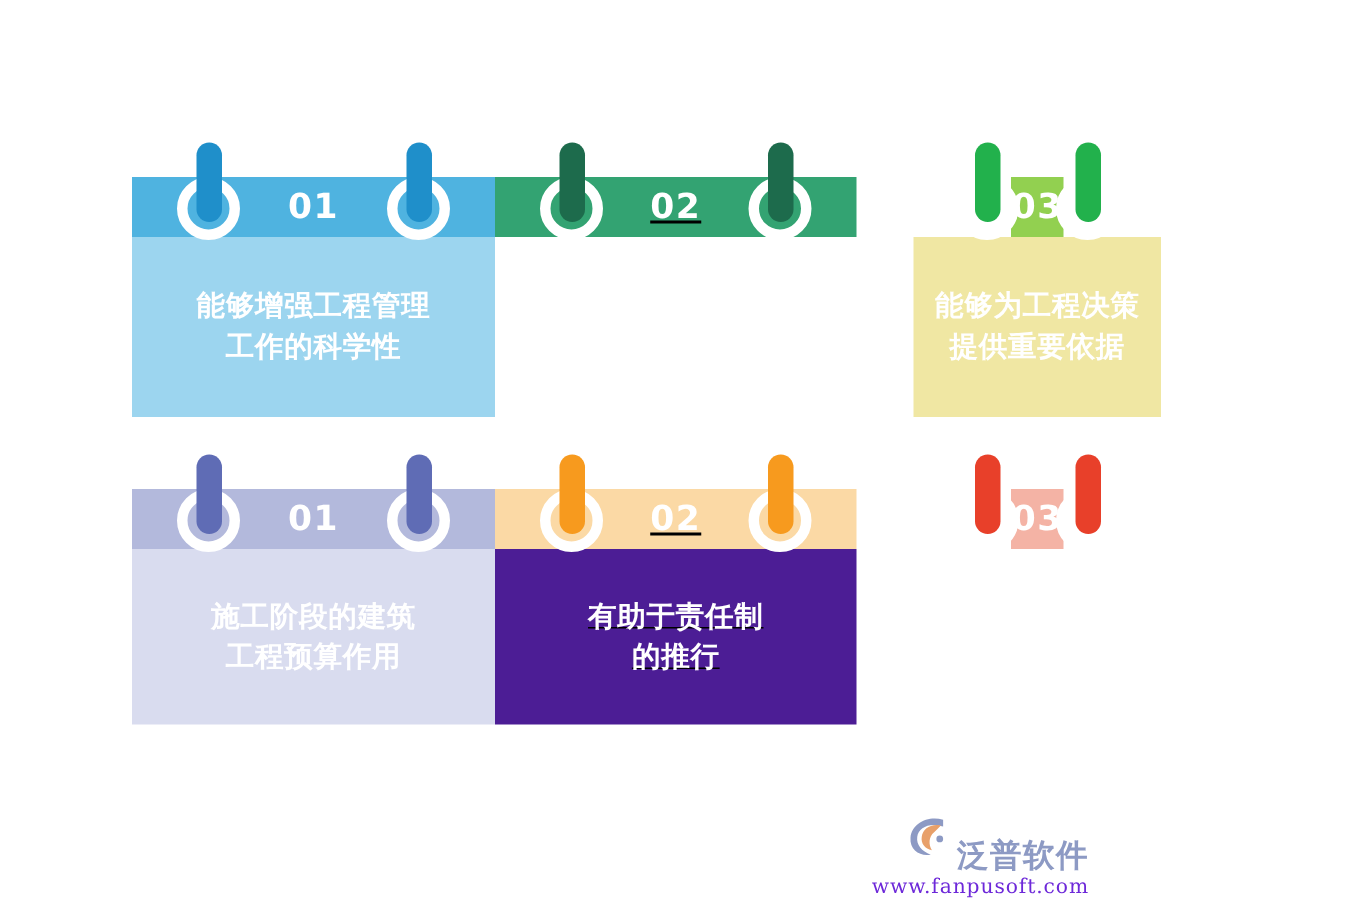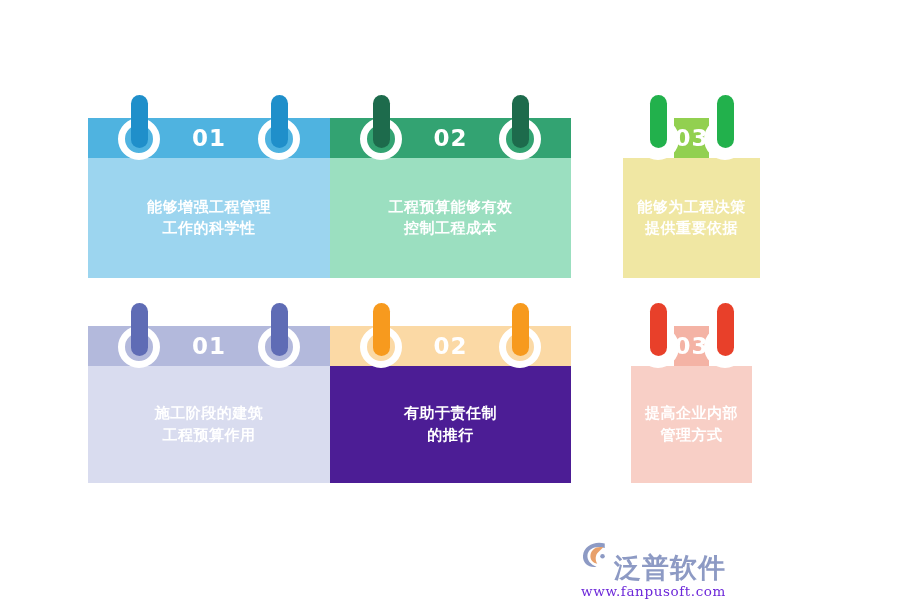--- a/index.html
+++ b/index.html
@@ -35,21 +35,21 @@
   #row-2 { top: 313px; height: 157px; }
 
   .card {
     position: relative;
     display: flex;
     flex-direction: column;
     box-sizing: border-box;
     overflow: visible;
   }
   .card.c1 { width: 242px; }
-  .card.c2 { width: 241px; }
+  .card.c2 { width: 241px; text-decoration: underline; }
   .card.c3 { width: 241px; align-items: center; }
 
   
   .card-head {
     position: relative;
     height: 40px;
     flex: 0 0 40px;
     display: flex;
     align-items: center;
     justify-content: center;
@@ -70,21 +70,21 @@
   .card-body {
     flex: 1 1 auto;
     display: flex;
     align-items: center;
     justify-content: center;
     padding: 0 14px;
     box-sizing: border-box;
   }
   .card-text {
     color: #ffffff;
-    font-size: 15px;
+    font-size: 19px;
     font-weight: bold;
     line-height: 1.42;
     text-align: center;
     white-space: pre-line;
     letter-spacing: 0.5px;
   }
 
   
   .pin {
     position: absolute;
@@ -133,21 +133,21 @@
     flex-direction: row;
     align-items: center;
   }
   .logo-mark {
     width: 30px;
     height: 30px;
     margin-right: 4px;
     flex: 0 0 30px;
   }
   .logo-name {
-    font-size: 27px;
+    font-size: 21px;
     font-weight: bold;
     color: #8d9ac4;
     letter-spacing: 1px;
     line-height: 1;
     font-family: "DejaVu Sans", "Liberation Sans", sans-serif;
     margin-top: 27px;
   }
   .logo-url {
     font-size: 13.5px;
     color: #8d9ac4;
@@ -186,24 +186,20 @@
         <div class="pin left">
           <div class="bar" style="background: rgb(29, 107, 76);"></div>
           <div class="ring"></div>
         </div>
         <span class="card-number" style="color: rgb(255, 255, 255);">02</span>
         <div class="pin right">
           <div class="bar" style="background: rgb(29, 107, 76);"></div>
           <div class="ring"></div>
         </div>
       </div>
-      <div class="card-body" style="background: rgb(155, 223, 192);">
-        <div class="card-text" style="color: rgb(255, 255, 255);">工程预算能够有效
-控制工程成本</div>
-      </div>
     </div>
 
     <div class="card c3">
       <div class="card-head" style="background: rgb(146, 208, 80);">
         <div class="pin left">
           <div class="bar" style="background: rgb(34, 177, 76);"></div>
           <div class="ring"></div>
         </div>
         <span class="card-number" style="color: rgb(255, 255, 255);">03</span>
         <div class="pin right">
@@ -261,24 +257,20 @@
       <div class="card-head" style="background: rgb(244, 179, 165);">
         <div class="pin left">
           <div class="bar" style="background: rgb(232, 64, 42);"></div>
           <div class="ring"></div>
         </div>
         <span class="card-number" style="color: rgb(255, 255, 255);">03</span>
         <div class="pin right">
           <div class="bar" style="background: rgb(232, 64, 42);"></div>
           <div class="ring"></div>
         </div>
-      </div>
-      <div class="card-body" style="background: rgb(248, 207, 198);">
-        <div class="card-text" style="color: rgb(255, 255, 255);">提高企业内部
-管理方式</div>
       </div>
     </div>
 
   </div>
 
   <div id="logo">
     <div class="logo-top">
       <svg class="logo-mark" viewBox="0 0 40 40">
         <path id="logo-mark-main" d="M33 6 C20 2 5 9 4 22 C3 33 13 39 22 37
                  C14 34 9 28 10 21 C11 13 21 8 33 12 Z" fill="#8d9ac4"></path>

